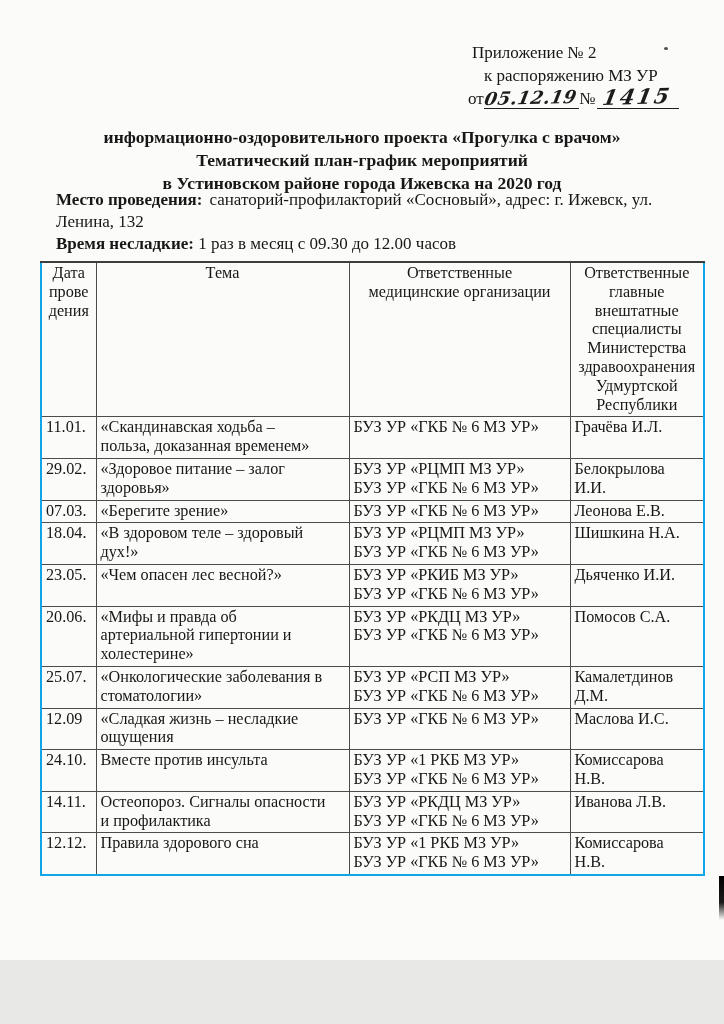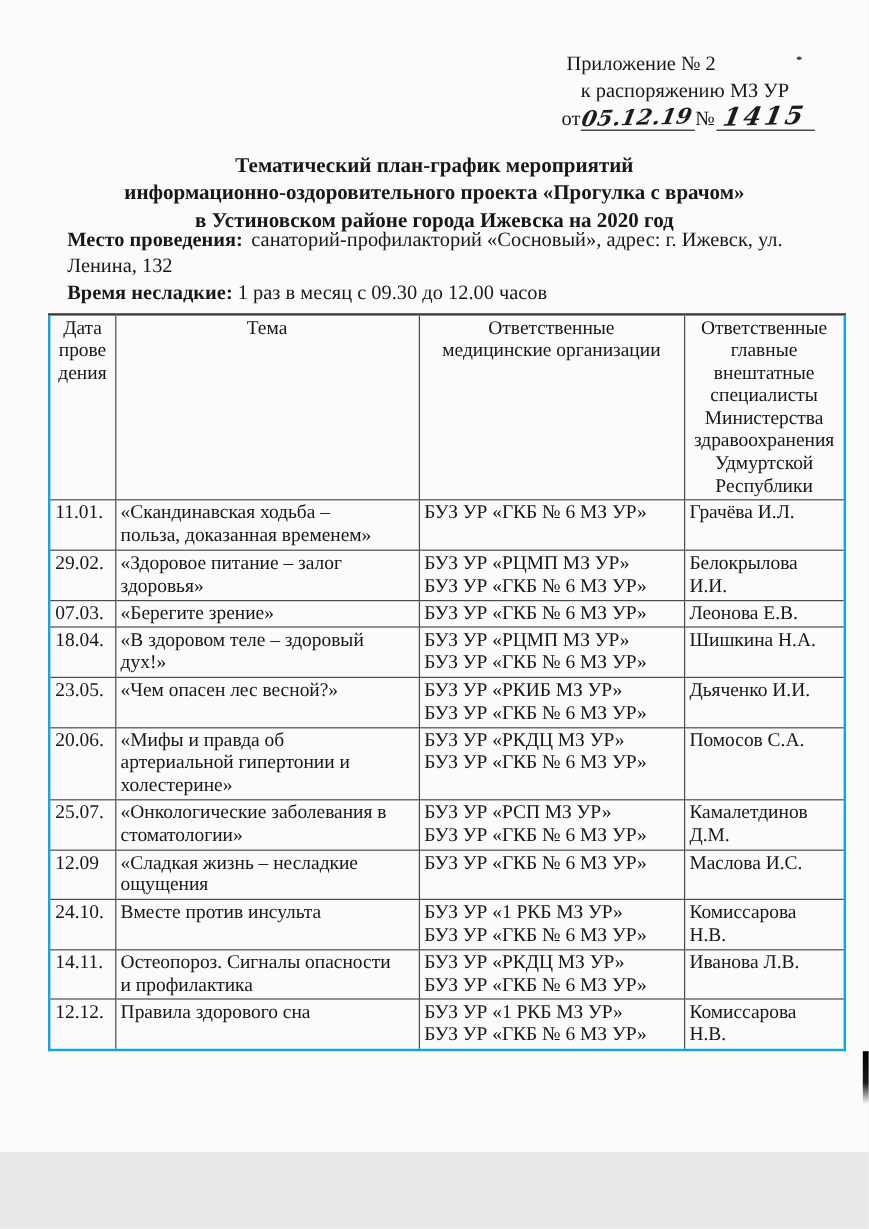--- a/index.html
+++ b/index.html
@@ -101,22 +101,22 @@
 
 <div id="page">
 
   <div class="appendix">
     <div class="l1">Приложение № 2</div>
     <div class="l2">к распоряжению МЗ УР</div>
     <div class="l3"><span>от</span><span class="uline"><span class="hand">05.12.19</span></span><span>№</span><span class="uline uline2"><span class="hand num">1415</span></span></div>
   </div>
 
   <div class="title">
+    <div>информационно-оздоровительного проекта «Прогулка с врачом»</div>
     <div>Тематический план-график мероприятий</div>
-    <div>информационно-оздоровительного проекта «Прогулка с врачом»</div>
     <div>в Устиновском районе города Ижевска на 2020 год</div>
   </div>
 
   <div class="meta">
     <div><b>Место проведения:</b><span class="gap"></span><span>санаторий-профилакторий «Сосновый», адрес: г. Ижевск, ул.</span><br><span>Ленина, 132</span></div>
     <div><b>Время несладкие:</b> <span>1 раз в месяц с 09.30 до 12.00 часов</span></div>
   </div>
 
   <table class="schedule">
     <colgroup>

